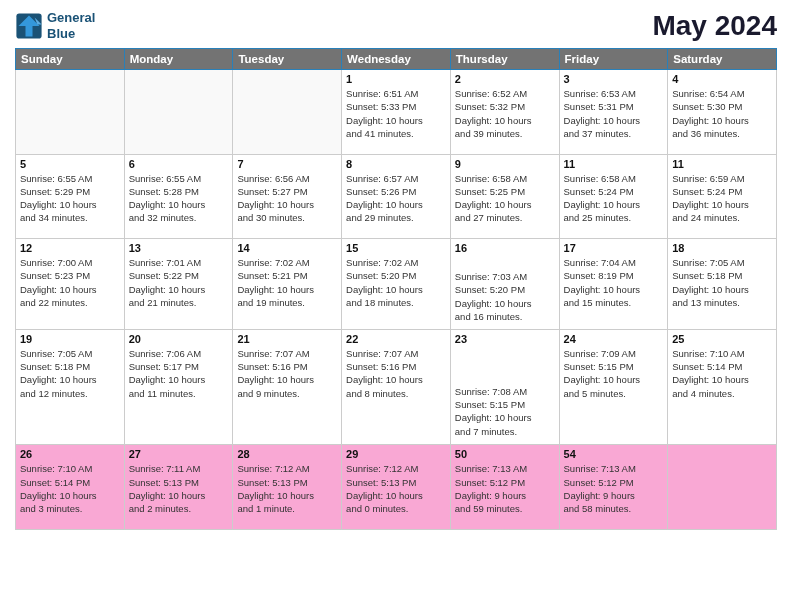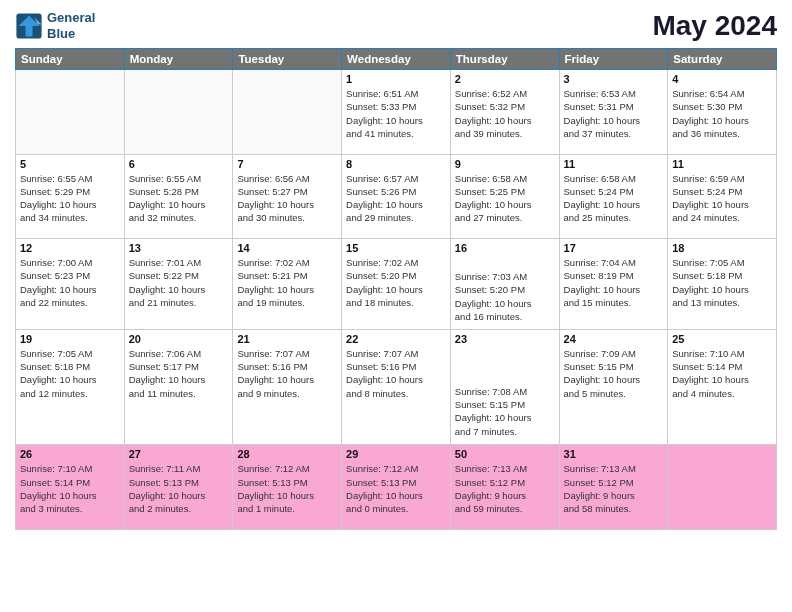--- a/index.html
+++ b/index.html
@@ -343,21 +343,21 @@
 and 0 minutes.</div>
           </td>
           <td>
             <div class="day-number">50</div>
             <div class="day-info" style="white-space: pre-line;">Sunrise: 7:13 AM
 Sunset: 5:12 PM
 Daylight: 9 hours
 and 59 minutes.</div>
           </td>
           <td>
-            <div class="day-number">31</div>
+            <div class="day-number">54</div>
             <div class="day-info" style="white-space: pre-line;">Sunrise: 7:13 AM
 Sunset: 5:12 PM
 Daylight: 9 hours
 and 58 minutes.</div>
           </td>
           <td class="empty-cell"></td>
         </tr>
       </tbody>
   </table>
 </div>

